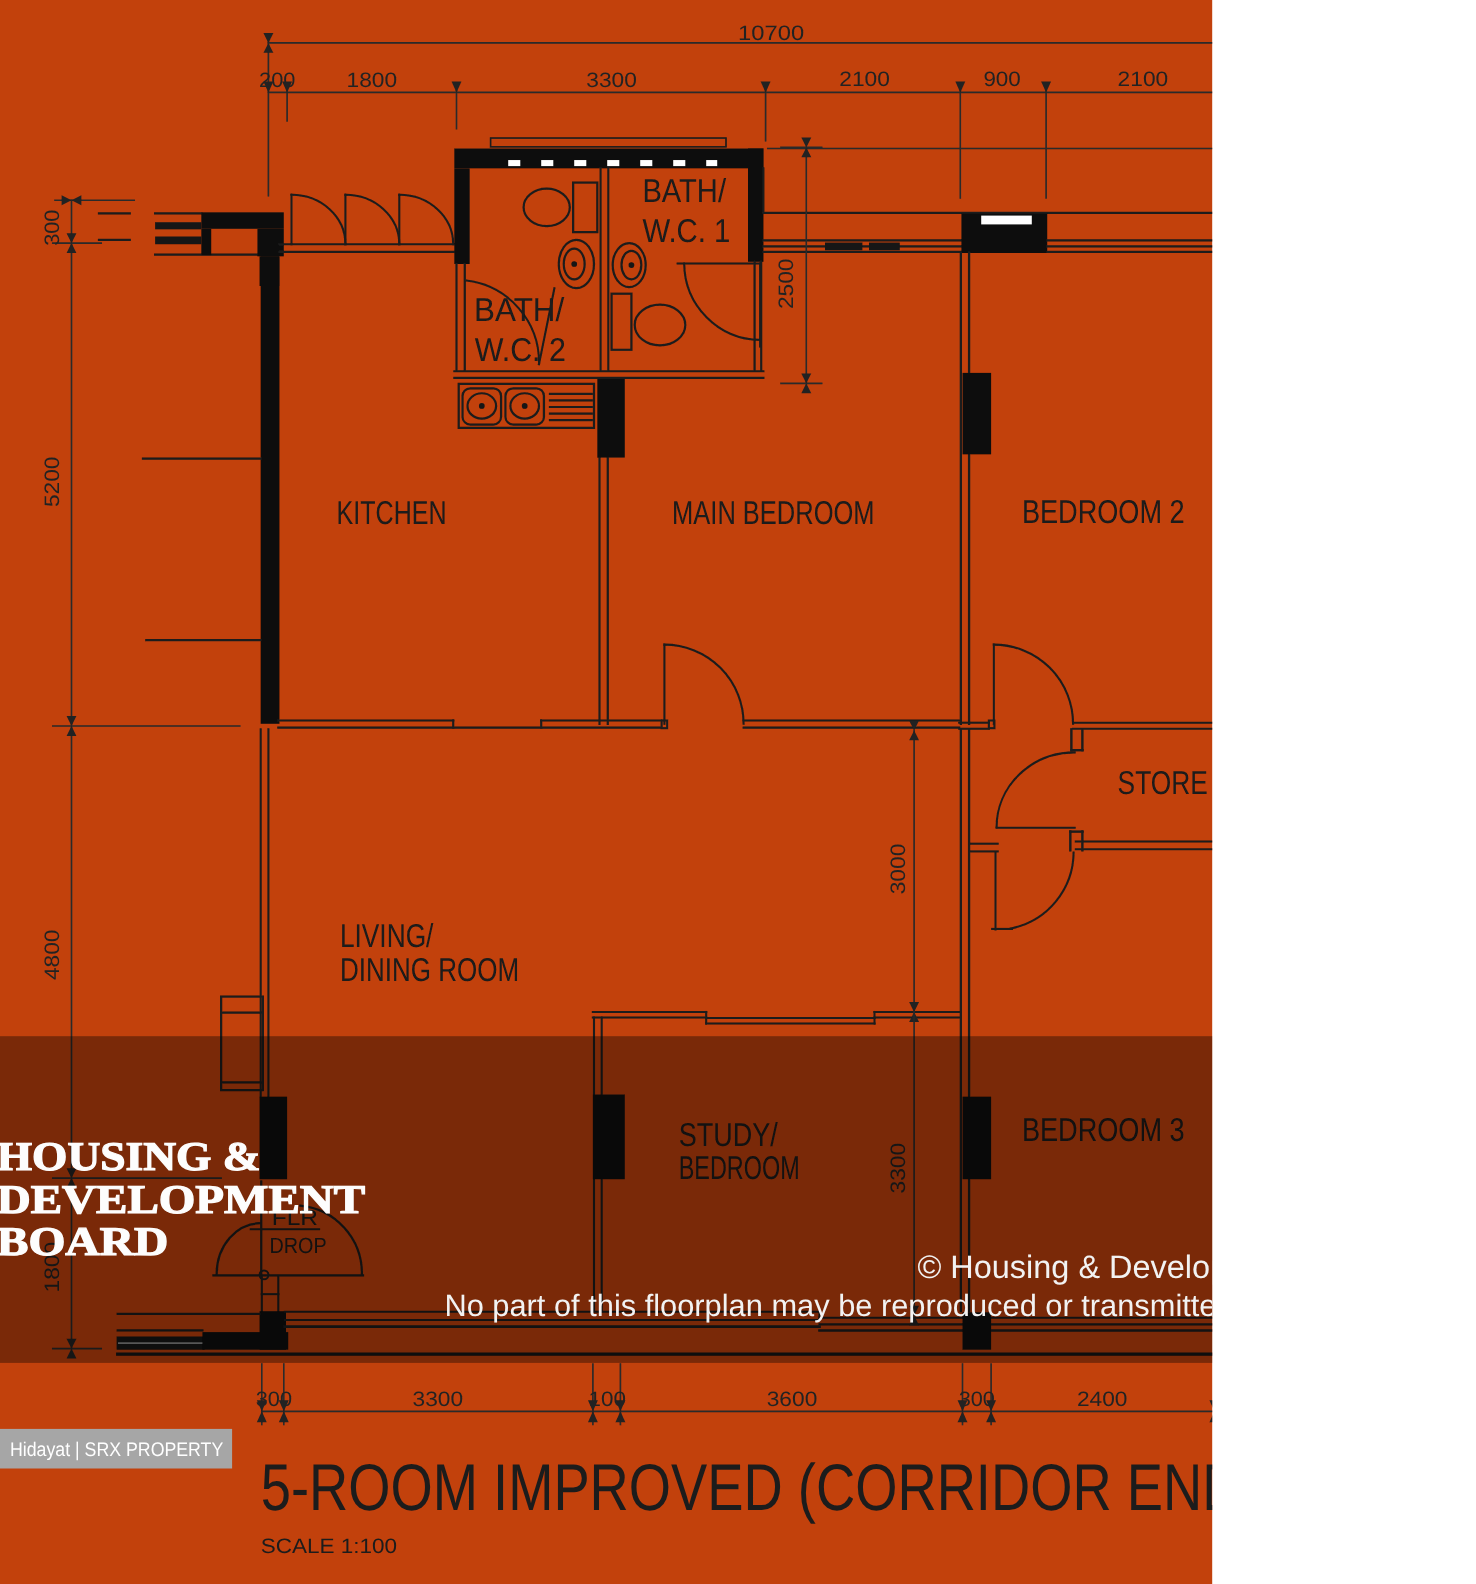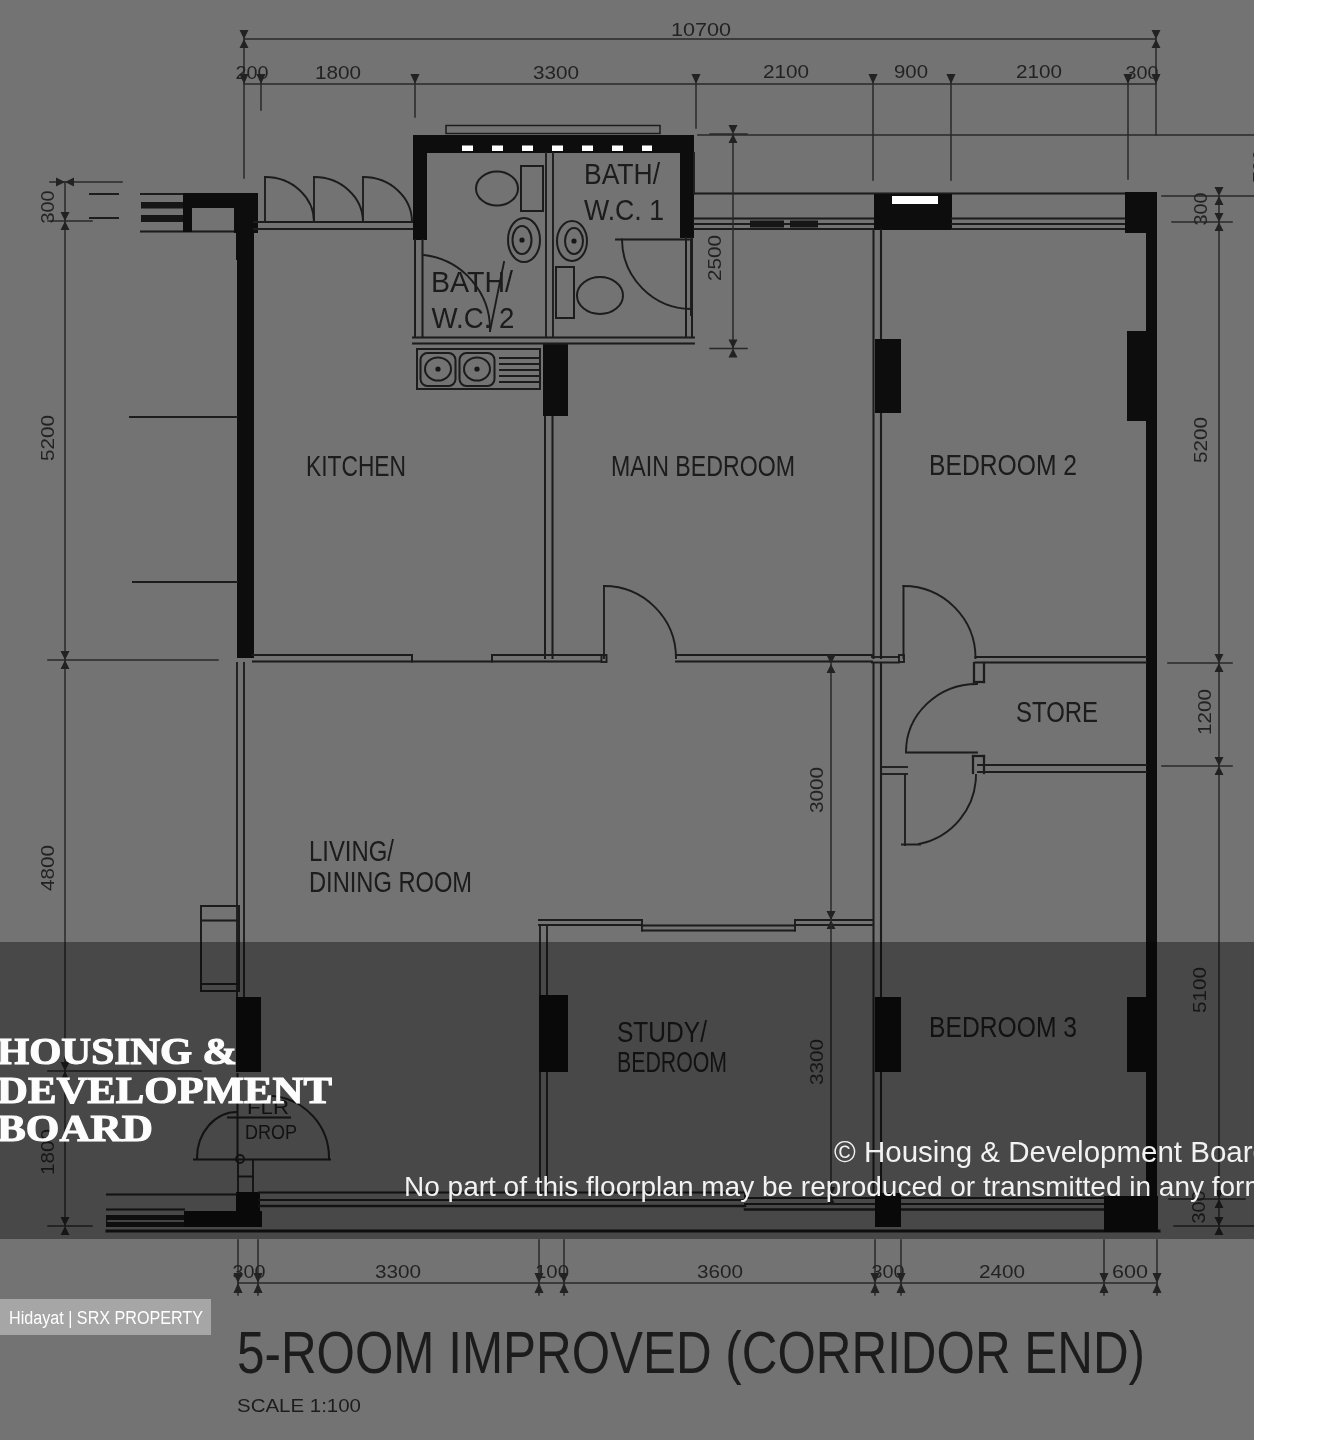--- a/index.html
+++ b/index.html
@@ -1,16 +1,16 @@
 <!DOCTYPE html>
 <html><head>
 <meta charset="utf-8">
 <style>
   html,body{margin:0;padding:0;background:#fff;}
-  #page{position:relative;width:1254px;height:1440px;background:#737373;overflow:hidden;
+  #page{position:relative;width:1102px;height:1440px;background:#c2410c;overflow:hidden;
         font-family:"Liberation Sans", sans-serif;}
   .ser{font-family:"Liberation Serif", serif;}
 </style>
 </head>
 <body>
 <div id="page">
 <svg width="1342" height="1440" viewBox="0 0 1342 1440">
 <defs>
 <filter id="soft" x="-20%" y="-20%" width="140%" height="140%">
           <feGaussianBlur stdDeviation="0.35"></feGaussianBlur>

